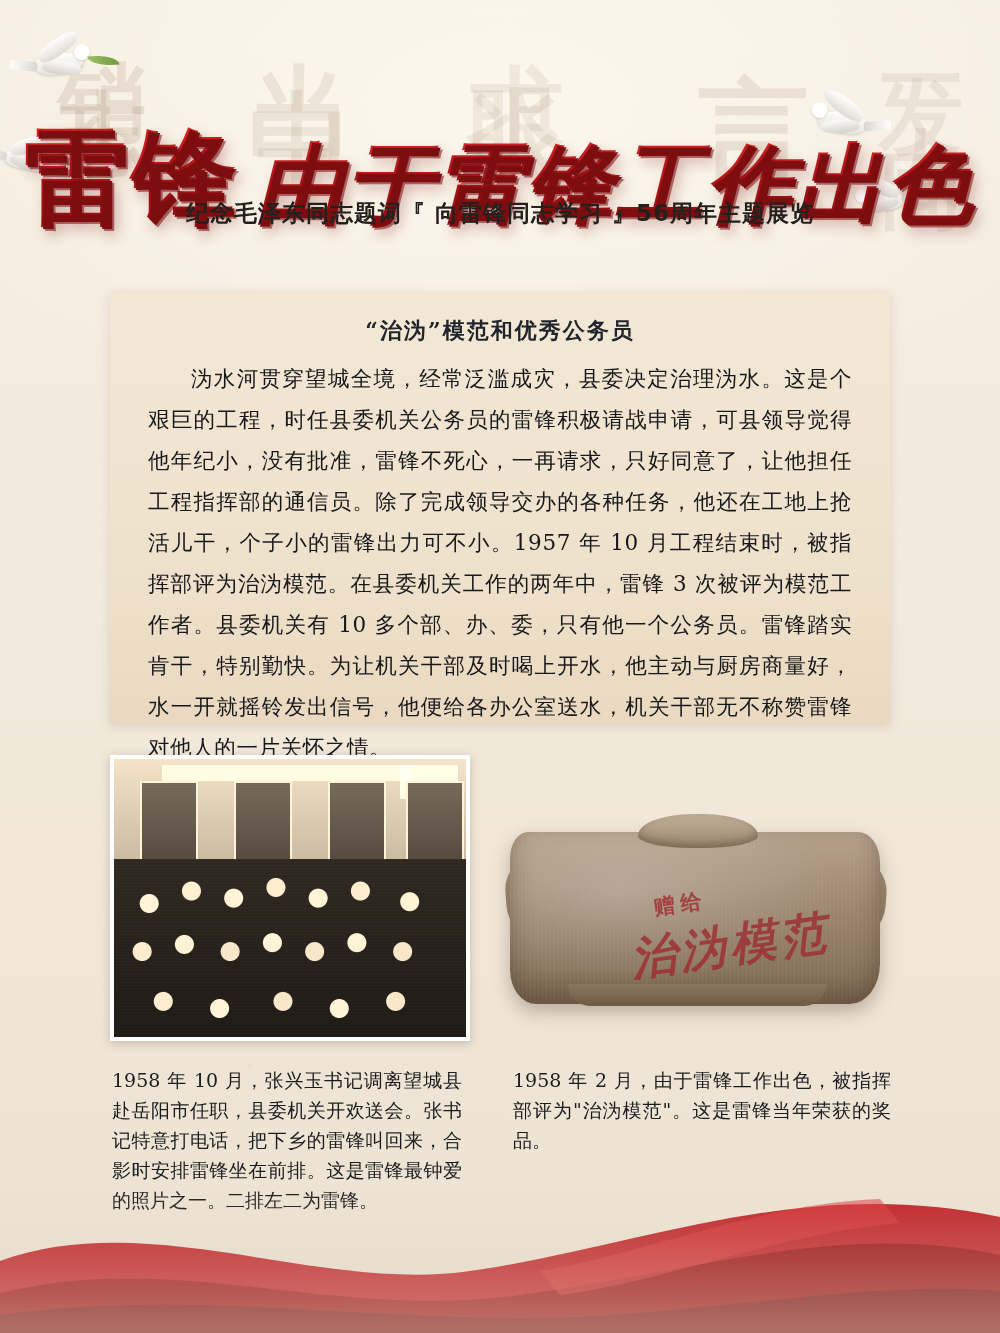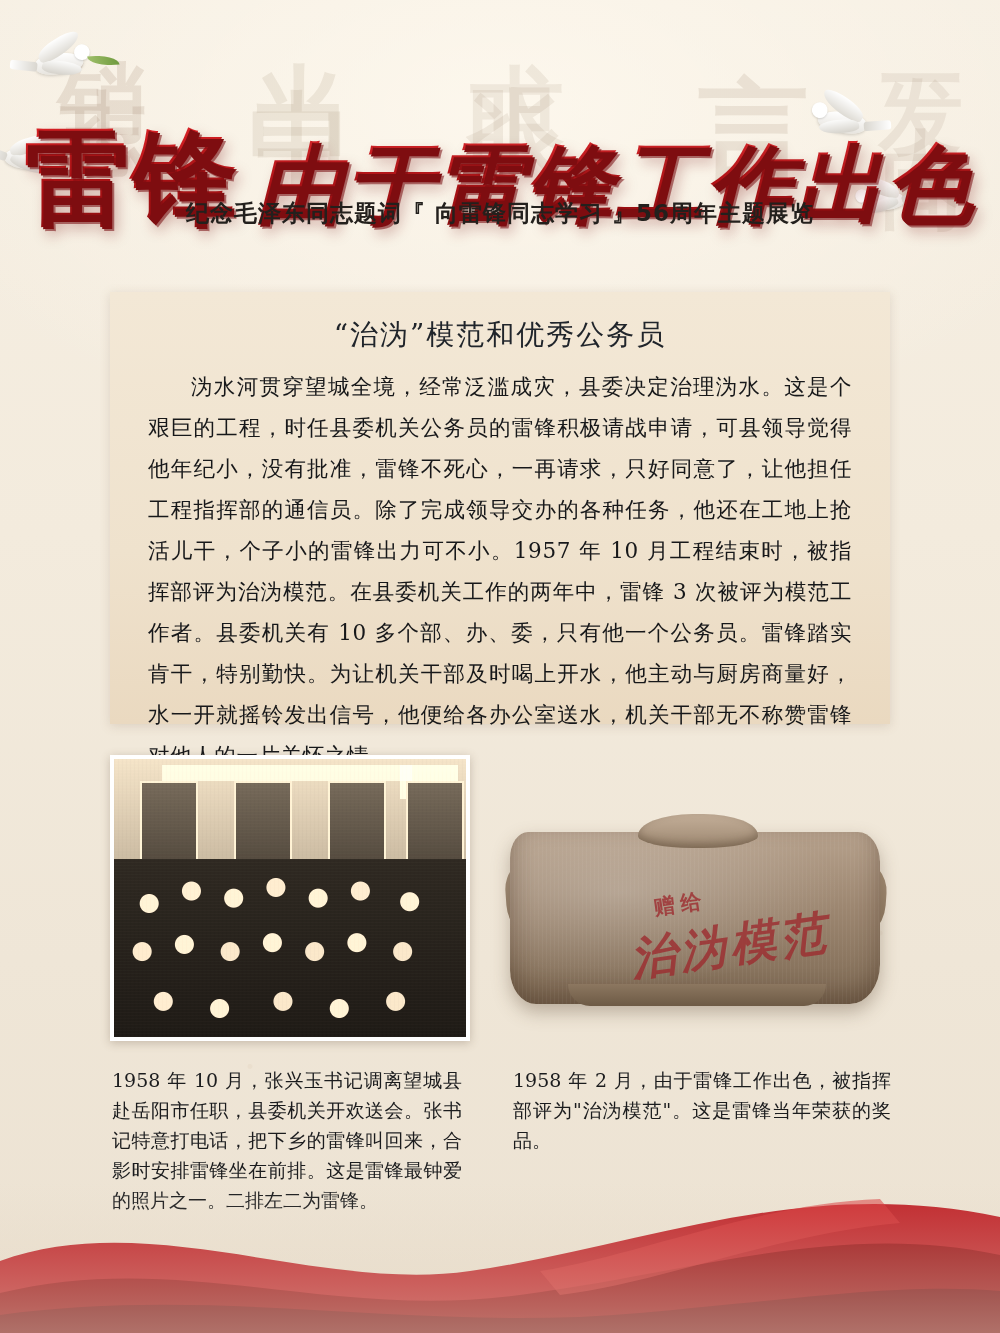--- a/index.html
+++ b/index.html
@@ -119,21 +119,21 @@
   
   .panel{
     position:absolute;left:110px;top:292px;width:780px;height:432px;
     background:linear-gradient(180deg,#f3e8d6 0%,#efe2cd 60%,#ead9c0 100%);
     box-shadow:0 2px 10px rgba(120,95,70,.18);
   }
   .panel-title{
     margin:0;padding:24px 0 12px;
     text-align:center;
     font-family:"DejaVu Serif", serif;
-    font-size:28px;font-weight:normal;color:#20252b;letter-spacing:2px;
+    font-size:22px;font-weight:bold;color:#20252b;letter-spacing:2px;
   }
   .panel-body{
     margin:0 38px;
     font-family:"DejaVu Serif", serif;
     font-size:21.5px;line-height:41px;color:#17181a;
     text-align:justify;
     text-indent:2em;
     letter-spacing:.6px;
   }
 

